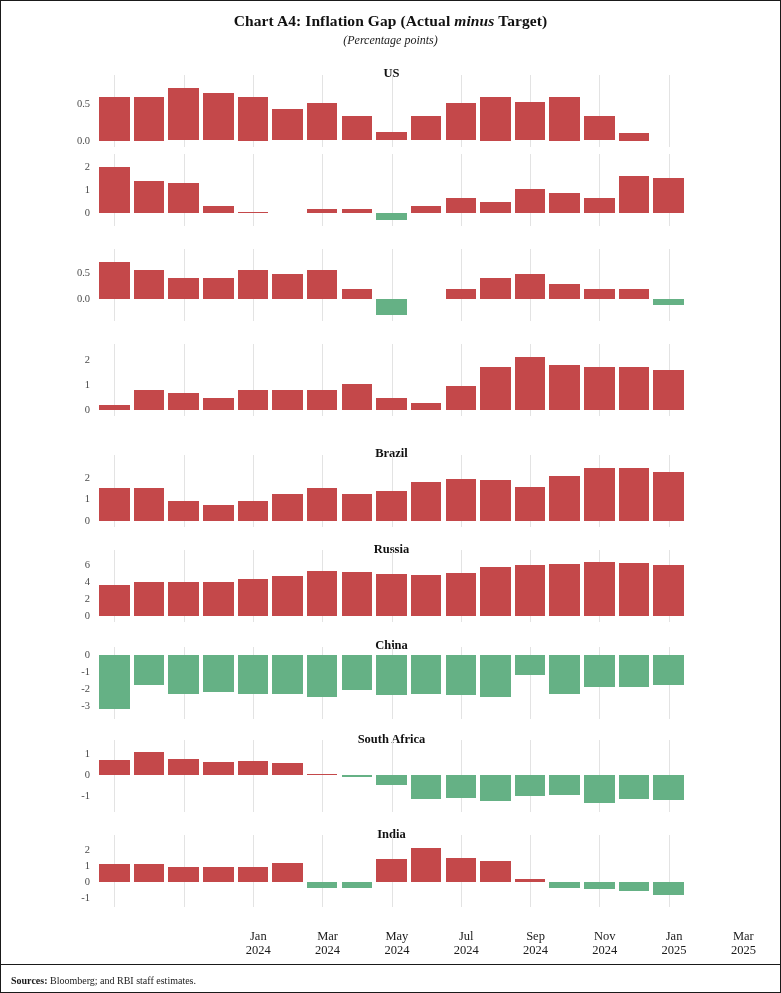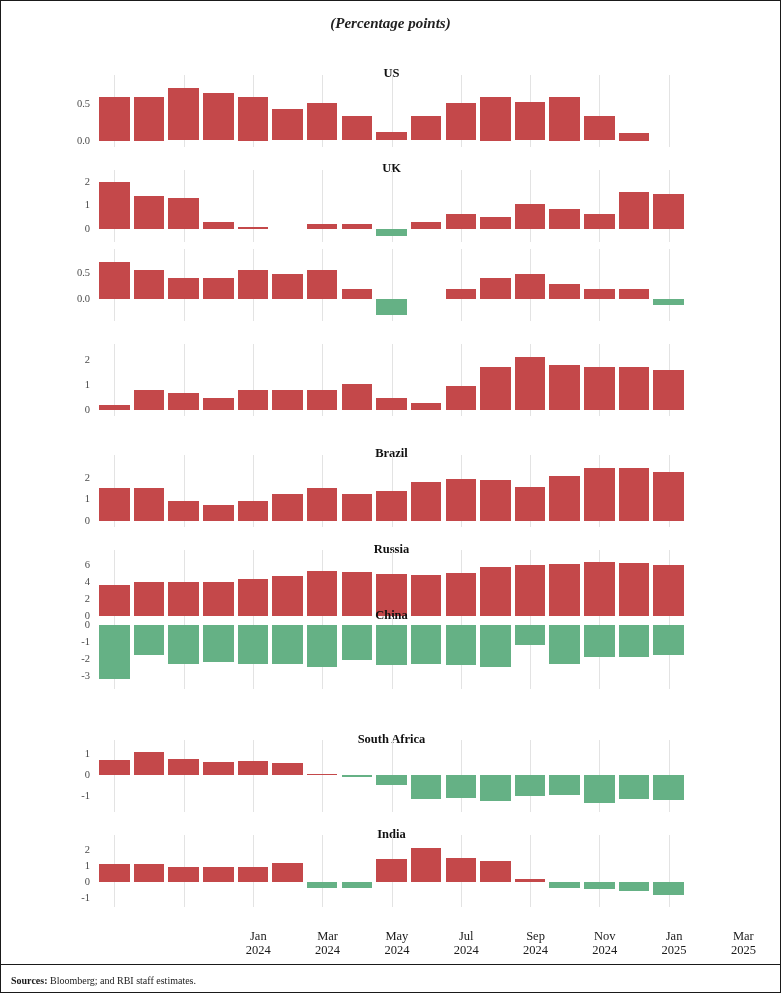--- a/index.html
+++ b/index.html
@@ -28,24 +28,23 @@
   #chart-title {
     font-family: "Liberation Serif", serif;
     font-size: 15.5px;
     font-weight: bold;
     color: #111111;
     letter-spacing: 0.1px;
   }
   #chart-title .ital { font-style: italic; font-weight: bold; }
   #chart-subtitle {
     margin-top: 3px;
-    font-size: 15px;
+    font-size: 12px;
     font-style: italic;
     color: #222222;
-    font-weight: bold;
   }
   #panels {
     position: relative;
     margin-top: 4px;
   }
   .panel {
     position: relative;
     width: 781px;
   }
   .panel-title {
@@ -123,20 +122,23 @@
     color: #1a1a1a;
   }
   #sources b { font-weight: bold; }
 </style>
 </head>
 <body>
 
 <div id="figure">
 
   <div id="chart-header">
+    <div id="chart-title">
+      <span>Chart A4: Inflation Gap (Actual </span><span class="ital">minus</span><span> Target)</span>
+    </div>
     <div id="chart-subtitle">(Percentage points)</div>
   </div>
 
   <div id="panels" style="position: absolute; top: 62px; left: 0px;">
       <div class="panel" style="position: absolute; top: 0px; height: 95.1111px;">
         <div class="panel-title">US</div>
         <div class="plot-wrap">
           <div class="plot" style="height: 58px;">
             <div class="gridline" style="left: 17.3235px; height: 72px; top: -8px;"></div>
             <div class="gridline" style="left: 86.6176px; height: 72px; top: -8px;"></div>
@@ -162,21 +164,20 @@
             <div class="bar pos" style="left: 348.549px; width: 30.4894px; top: 20.3px; height: 37.7px;"></div>
             <div class="bar pos" style="left: 383.196px; width: 30.4894px; top: 14.5px; height: 43.5px;"></div>
             <div class="bar pos" style="left: 417.844px; width: 30.4894px; top: 19.575px; height: 38.425px;"></div>
             <div class="bar pos" style="left: 452.491px; width: 30.4894px; top: 14.5px; height: 43.5px;"></div>
             <div class="bar pos" style="left: 487.138px; width: 30.4894px; top: 33.35px; height: 24.65px;"></div>
             <div class="bar pos" style="left: 521.785px; width: 30.4894px; top: 50.75px; height: 7.25px;"></div>
           </div>
         </div>
       </div>
       <div class="panel" style="position: absolute; top: 95.1111px; height: 95.1111px;">
-        <div class="panel-title">UK</div>
         <div class="plot-wrap">
           <div class="plot" style="height: 58px;">
             <div class="gridline" style="left: 17.3235px; height: 72px; top: -8px;"></div>
             <div class="gridline" style="left: 86.6176px; height: 72px; top: -8px;"></div>
             <div class="gridline" style="left: 155.912px; height: 72px; top: -8px;"></div>
             <div class="gridline" style="left: 225.206px; height: 72px; top: -8px;"></div>
             <div class="gridline" style="left: 294.5px; height: 72px; top: -8px;"></div>
             <div class="gridline" style="left: 363.794px; height: 72px; top: -8px;"></div>
             <div class="gridline" style="left: 433.088px; height: 72px; top: -8px;"></div>
             <div class="gridline" style="left: 502.382px; height: 72px; top: -8px;"></div>
@@ -337,21 +338,21 @@
             <div class="bar pos" style="left: 348.549px; width: 30.4894px; top: 15.3529px; height: 42.6471px;"></div>
             <div class="bar pos" style="left: 383.196px; width: 30.4894px; top: 9.38235px; height: 48.6176px;"></div>
             <div class="bar pos" style="left: 417.844px; width: 30.4894px; top: 6.82353px; height: 51.1765px;"></div>
             <div class="bar pos" style="left: 452.491px; width: 30.4894px; top: 5.97059px; height: 52.0294px;"></div>
             <div class="bar pos" style="left: 487.138px; width: 30.4894px; top: 4.26471px; height: 53.7353px;"></div>
             <div class="bar pos" style="left: 521.785px; width: 30.4894px; top: 5.11765px; height: 52.8824px;"></div>
             <div class="bar pos" style="left: 556.432px; width: 30.4894px; top: 6.82353px; height: 51.1765px;"></div>
           </div>
         </div>
       </div>
-      <div class="panel" style="position: absolute; top: 542px; height: 95.1111px;">
+      <div class="panel" style="position: absolute; top: 572px; height: 95.1111px;">
         <div class="panel-title">China</div>
         <div class="plot-wrap">
           <div class="plot" style="height: 58px;">
             <div class="gridline" style="left: 17.3235px; height: 72px; top: -8px;"></div>
             <div class="gridline" style="left: 86.6176px; height: 72px; top: -8px;"></div>
             <div class="gridline" style="left: 155.912px; height: 72px; top: -8px;"></div>
             <div class="gridline" style="left: 225.206px; height: 72px; top: -8px;"></div>
             <div class="gridline" style="left: 294.5px; height: 72px; top: -8px;"></div>
             <div class="gridline" style="left: 363.794px; height: 72px; top: -8px;"></div>
             <div class="gridline" style="left: 433.088px; height: 72px; top: -8px;"></div>

